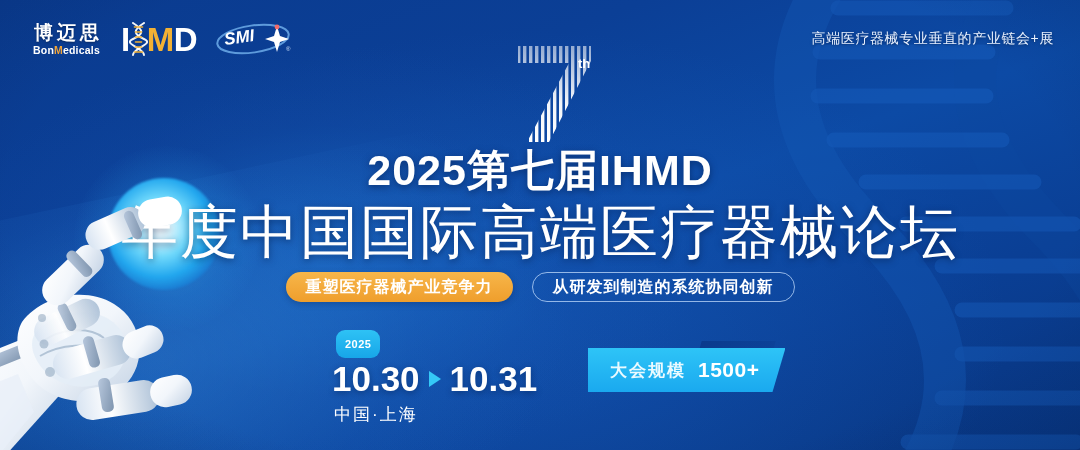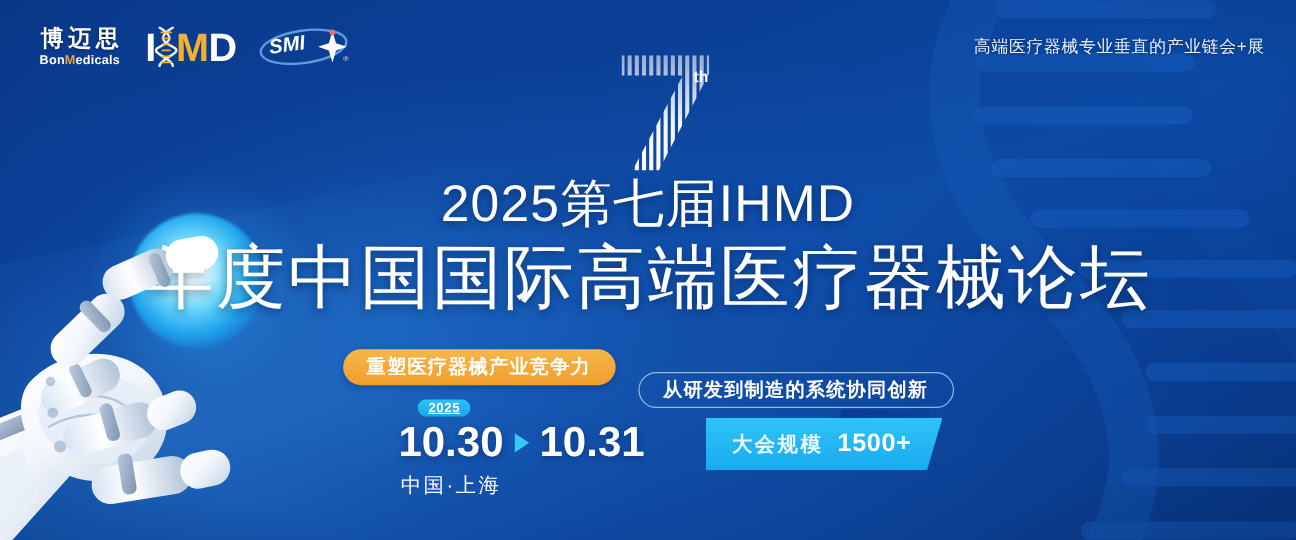--- a/index.html
+++ b/index.html
@@ -96,21 +96,21 @@
     color:#ffffff; font-size:13px; font-weight:bold;
   }
 
   
   .title-block {
     position:absolute; left:0; right:0; top:146px;
     text-align:center; z-index:5;
   }
   .title-1 {
     color:#ffffff;
-    font-size:43px; font-weight:normal;
+    font-size:43px; font-weight:bold;
     letter-spacing:1px; line-height:1.12;
     text-shadow:0 2px 7px rgba(3,26,70,0.55);
   }
   .title-2 {
     margin-top:6px;
     color:#ffffff;
     font-size:58px; font-weight:normal;
     letter-spacing:2px; line-height:1.12;
     text-shadow:0 2px 7px rgba(3,26,70,0.55);
   }
@@ -129,35 +129,33 @@
   }
   .pill-solid {
     background:linear-gradient(180deg,#f7b64a 0%,#ef9e2c 100%);
     color:#ffffff;
     box-shadow:0 2px 6px rgba(3,26,70,0.28);
   }
   .pill-outline {
     border:1.4px solid rgba(200,225,255,0.72);
     color:#ffffff;
     background:transparent;
-    margin-top:38px;
   }
 
   
   .date-block {
     position:absolute; left:332px; top:330px;
     z-index:5;
   }
   .year-badge {
     display:inline-flex; align-items:center; justify-content:center;
-    height:14px; padding:0 9px; border-radius:9px;
+    height:28px; padding:0 9px; border-radius:9px;
     background:linear-gradient(180deg,#2ec2f5 0%,#17a6e8 100%);
     color:#ffffff; font-size:11px; font-weight:bold; letter-spacing:0.5px;
-    margin-left:16px;
-    text-decoration:underline;
+    margin-left:4px;
   }
   .date-line {
     display:flex; align-items:center; gap:9px;
     margin-top:3px;
   }
   .date-num {
     color:#ffffff; font-size:35px; font-weight:bold;
     letter-spacing:0px; line-height:1;
     text-shadow:0 2px 6px rgba(3,26,70,0.45);
   }

